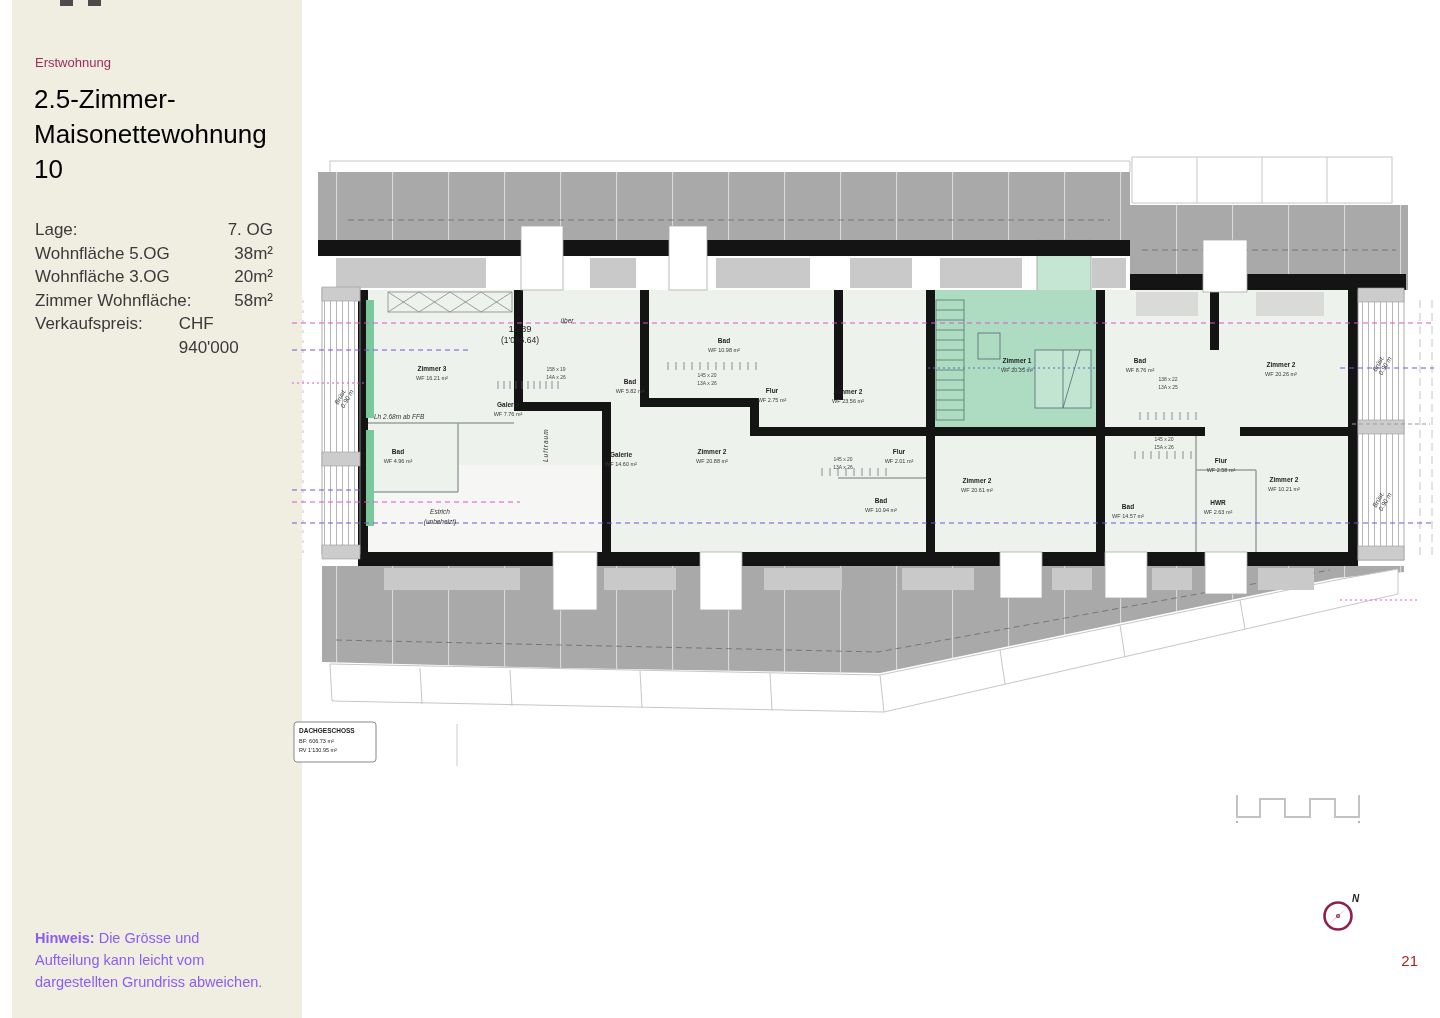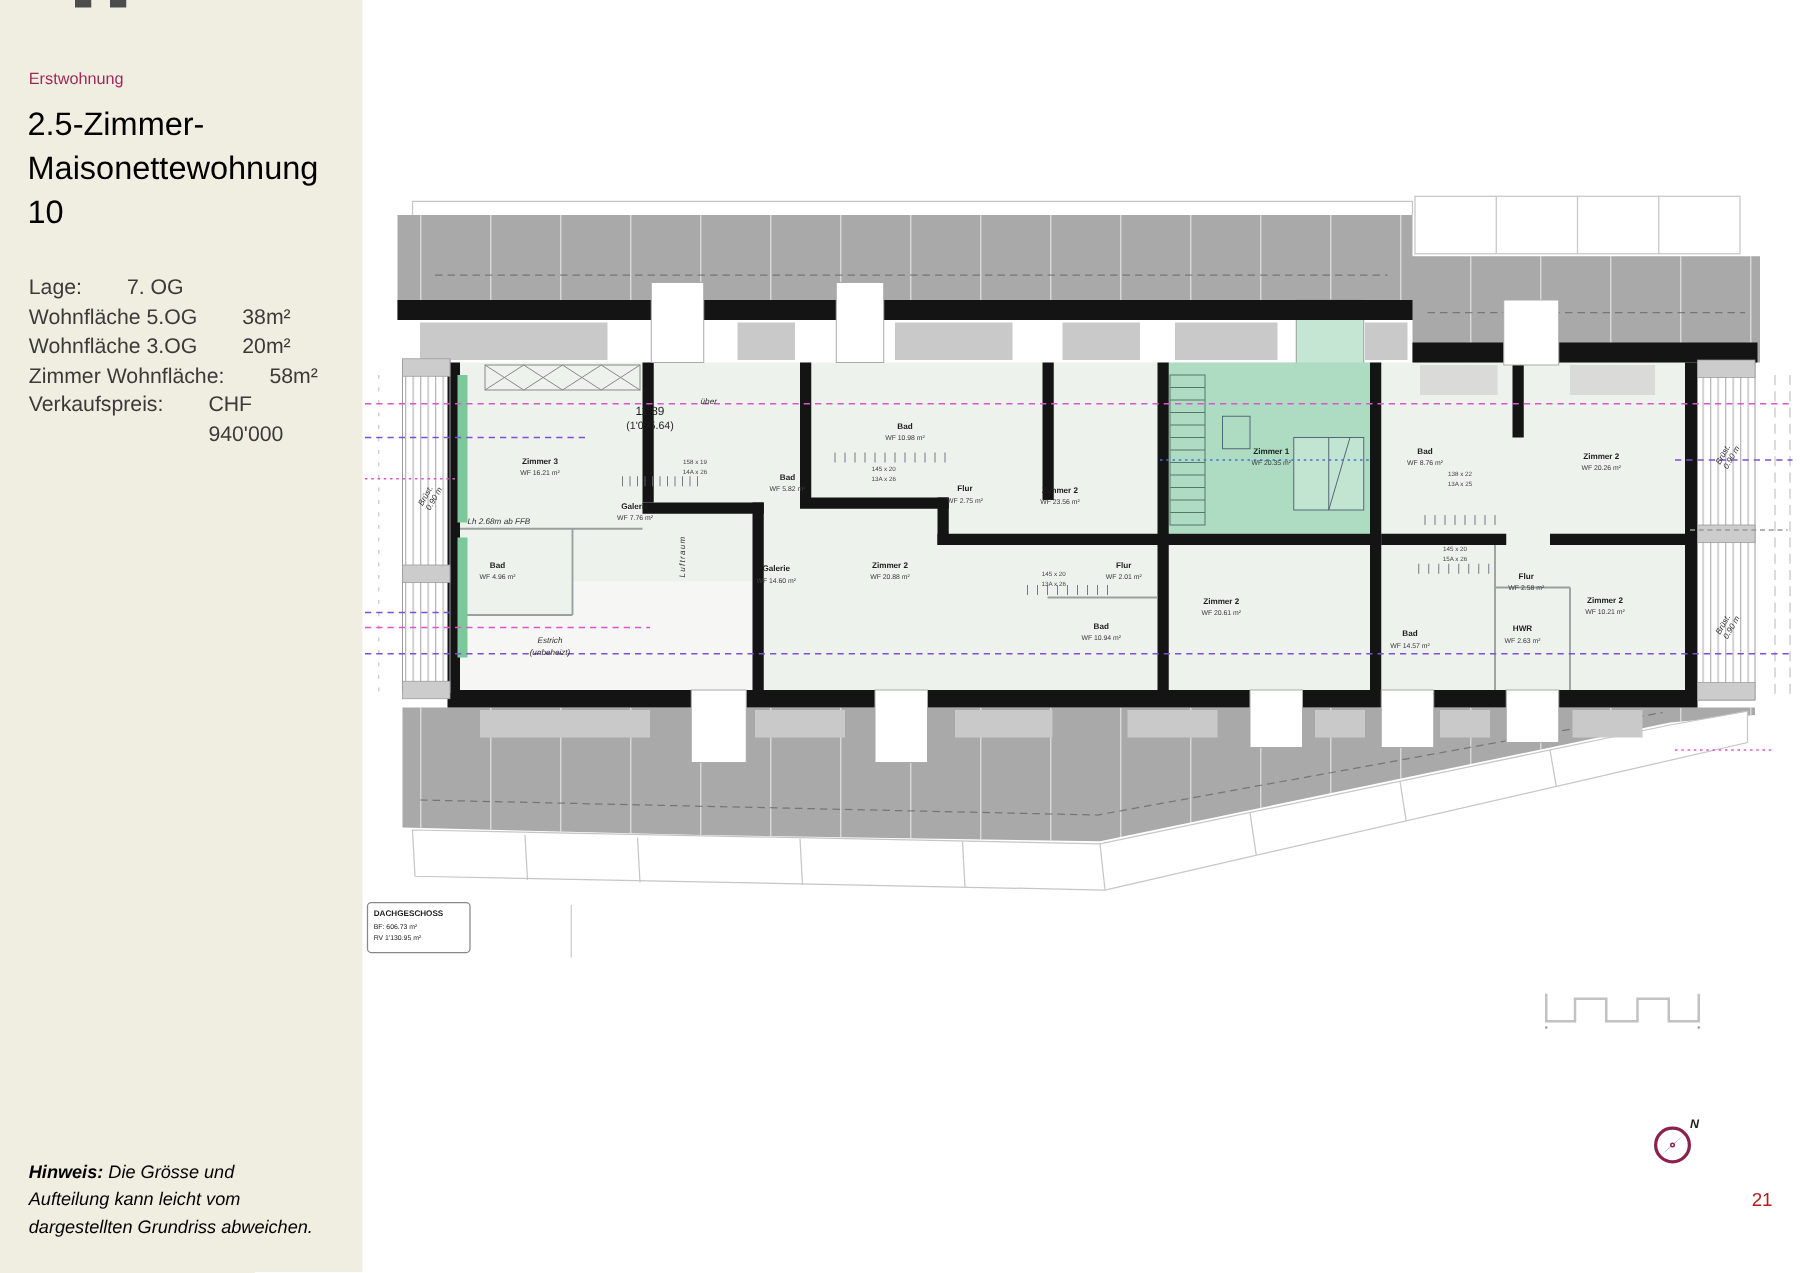--- a/index.html
+++ b/index.html
@@ -1,23 +1,23 @@
 <!DOCTYPE html>
 <html><head>
 <meta charset="utf-8">
 <style>
   html,body{margin:0;padding:0;background:#ffffff;}
   .page{position:relative;width:1440px;height:1018px;overflow:hidden;background:#ffffff;
         font-family:"Liberation Sans",sans-serif;}
-  .sidebar{position:absolute;left:0;top:0;width:290px;height:1018px;background:#f0eee1;}
+  .sidebar{position:absolute;left:12px;top:0;width:290px;height:1018px;background:#f0eee1;}
   .category{position:absolute;left:23px;top:55px;font-size:13px;color:#9e2a5a;}
   .title{position:absolute;left:22px;top:82px;font-size:26px;line-height:35px;color:#000000;}
   .details{position:absolute;left:23px;top:218px;width:238px;font-size:17px;color:#3a3a39;}
-  .details .row{display:flex;justify-content:flex-start;line-height:23.5px;gap:36px;}
-  .note{position:absolute;left:23px;top:912px;width:230px;font-size:14.5px;line-height:22px;color:#000000;font-style:italic;}
+  .details .row{display:flex;justify-content:space-between;line-height:23.5px;gap:36px;}
+  .note{position:absolute;left:23px;top:912px;width:230px;font-size:14.5px;line-height:22px;color:#8b5cf6;}
   .note b{font-weight:bold;}
   .pagenum{position:absolute;left:1388px;top:952px;width:30px;text-align:right;font-size:15px;color:#b91c1c;}
   svg.plan{position:absolute;left:0;top:0;pointer-events:none;}
   svg text{fill:#1d1d1d;}
   .rn{font-size:6.5px;font-weight:bold;text-anchor:middle;}
   .ra{font-size:5.5px;text-anchor:middle;fill:#3a3a3a;}
   .sd{font-size:5px;text-anchor:middle;fill:#474747;}
   .ann{font-size:6.5px;font-style:italic;fill:#333;}
   .box-t{font-size:6.5px;font-weight:bold;}
   .box-s{font-size:5.5px;}

